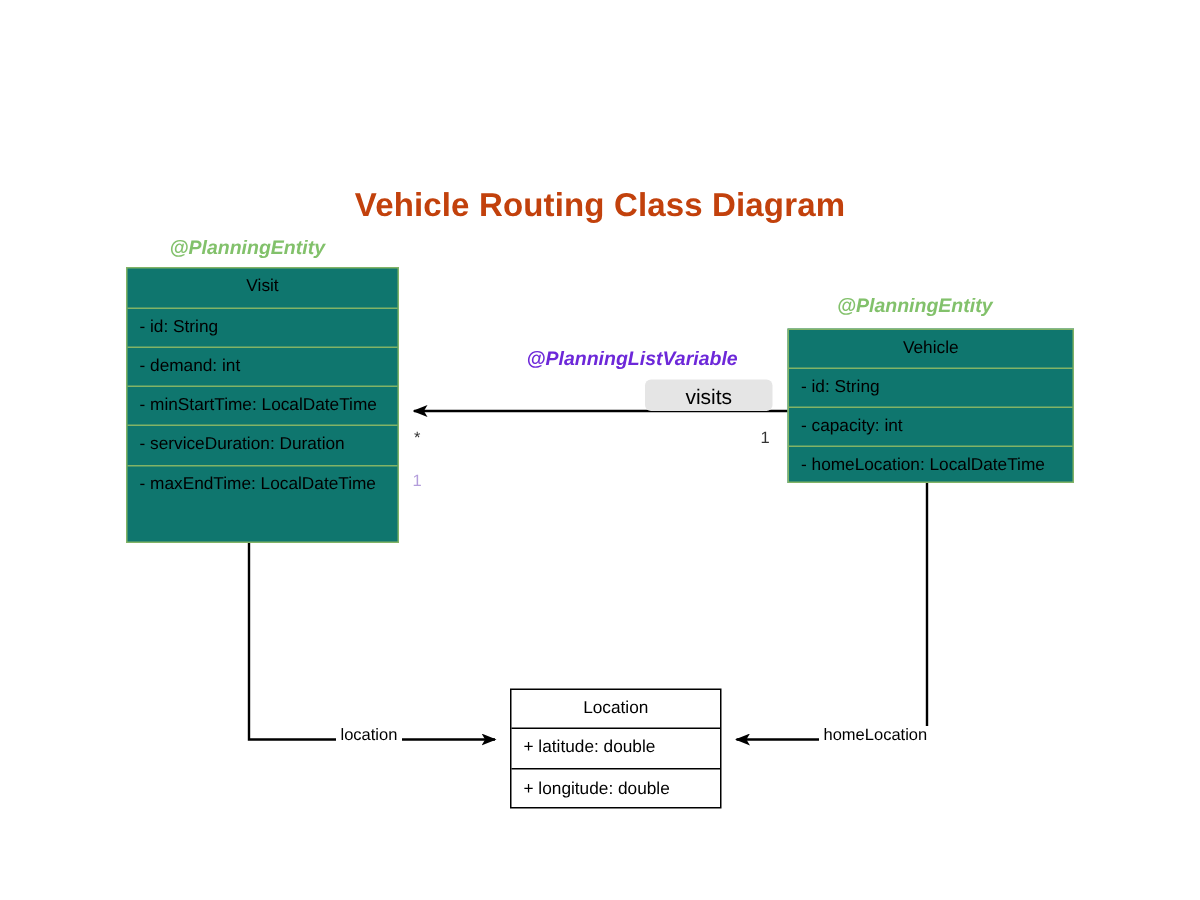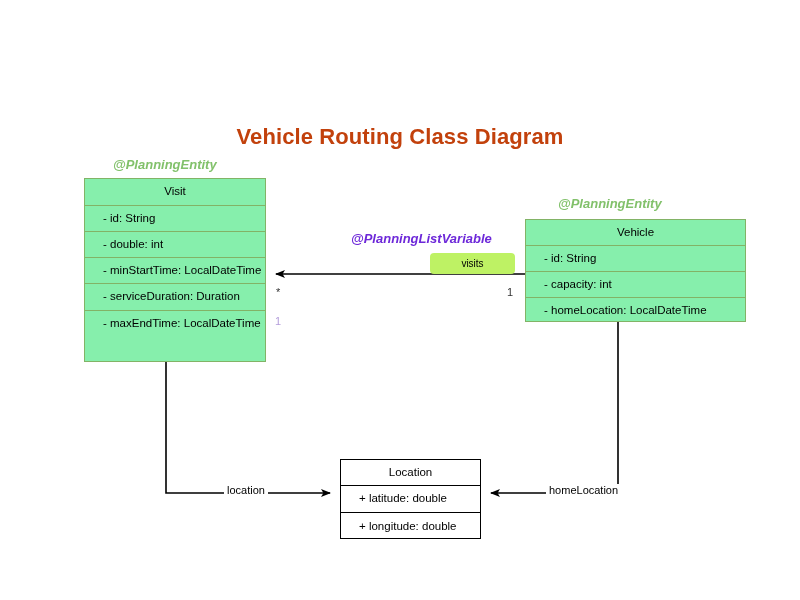--- a/index.html
+++ b/index.html
@@ -42,37 +42,37 @@
     width: 800px;
     height: 600px;
     pointer-events: none;
   }
 
   
   .uml-class {
     position: absolute;
     box-sizing: border-box;
     border: 1px solid #82b366;
-    background: #86efac;
+    background: #0f766e;
   }
   .uml-class .uml-row {
     box-sizing: border-box;
     font-size: 11.5px;
     color: #000000;
     line-height: 1;
     display: flex;
     align-items: center;
   }
   .uml-class .uml-header {
     justify-content: center;
     border-bottom: 1px solid #82b366;
   }
   .uml-class .uml-attr {
     justify-content: flex-start;
-    padding-left: 18px;
+    padding-left: 8px;
     border-bottom: 1px solid #82b366;
   }
   .uml-class .uml-attr:last-child {
     border-bottom: none;
   }
 
   
   .uml-class.plain {
     border-color: #000000;
     background: #ffffff;
@@ -92,21 +92,21 @@
     width: 182px;
     height: 184px;
   }
   #class-visit .uml-header { height: 27px; }
   #class-visit .uml-attr   { height: 26px; }
   #class-visit .uml-attr.last { height: 27px; }
 
   #class-vehicle {
     left: 525px;
     top: 219px;
-    width: 221px;
+    width: 191px;
     height: 103px;
   }
   #class-vehicle .uml-header { height: 26px; }
   #class-vehicle .uml-attr   { height: 26px; }
   #class-vehicle .uml-attr.last { height: 25px; }
 
   #class-location {
     left: 340px;
     top: 459px;
     width: 141px;
@@ -131,26 +131,26 @@
   #stereotype-vehicle { left: 558px; top: 196px; }
   #stereotype-listvar { left: 351px; top: 231px; }
 
   
   #badge-visits {
     position: absolute;
     left: 430px;
     top: 253px;
     width: 85px;
     height: 21px;
-    background: #bef264;
+    background: #e5e5e5;
     border-radius: 4px;
     display: flex;
     align-items: center;
     justify-content: center;
-    font-size: 10px;
+    font-size: 14px;
     color: #000000;
   }
 
   
   .mult {
     position: absolute;
     font-size: 11px;
     white-space: nowrap;
   }
   .mult.dark { color: #333333; }
@@ -196,21 +196,21 @@
     <g>
       <path d="M618,322 L618,493 L491,493" fill="none" stroke="#000000" stroke-width="1.6" marker-end="url(#arrowhead)"></path>
     </g>
   </svg>
 
   <div id="stereotype-visit" class="stereotype entity">@PlanningEntity</div>
 
   <div id="class-visit" class="uml-class">
     <div class="uml-row uml-header">Visit</div>
     <div class="uml-row uml-attr">- id: String</div>
-    <div class="uml-row uml-attr">- double: int</div>
+    <div class="uml-row uml-attr">- demand: int</div>
     <div class="uml-row uml-attr">- minStartTime: LocalDateTime</div>
     <div class="uml-row uml-attr last">- serviceDuration: Duration</div>
     <div class="uml-row uml-attr">- maxEndTime: LocalDateTime</div>
   </div>
 
   <div id="stereotype-vehicle" class="stereotype entity">@PlanningEntity</div>
 
   <div id="class-vehicle" class="uml-class">
     <div class="uml-row uml-header">Vehicle</div>
     <div class="uml-row uml-attr">- id: String</div>

